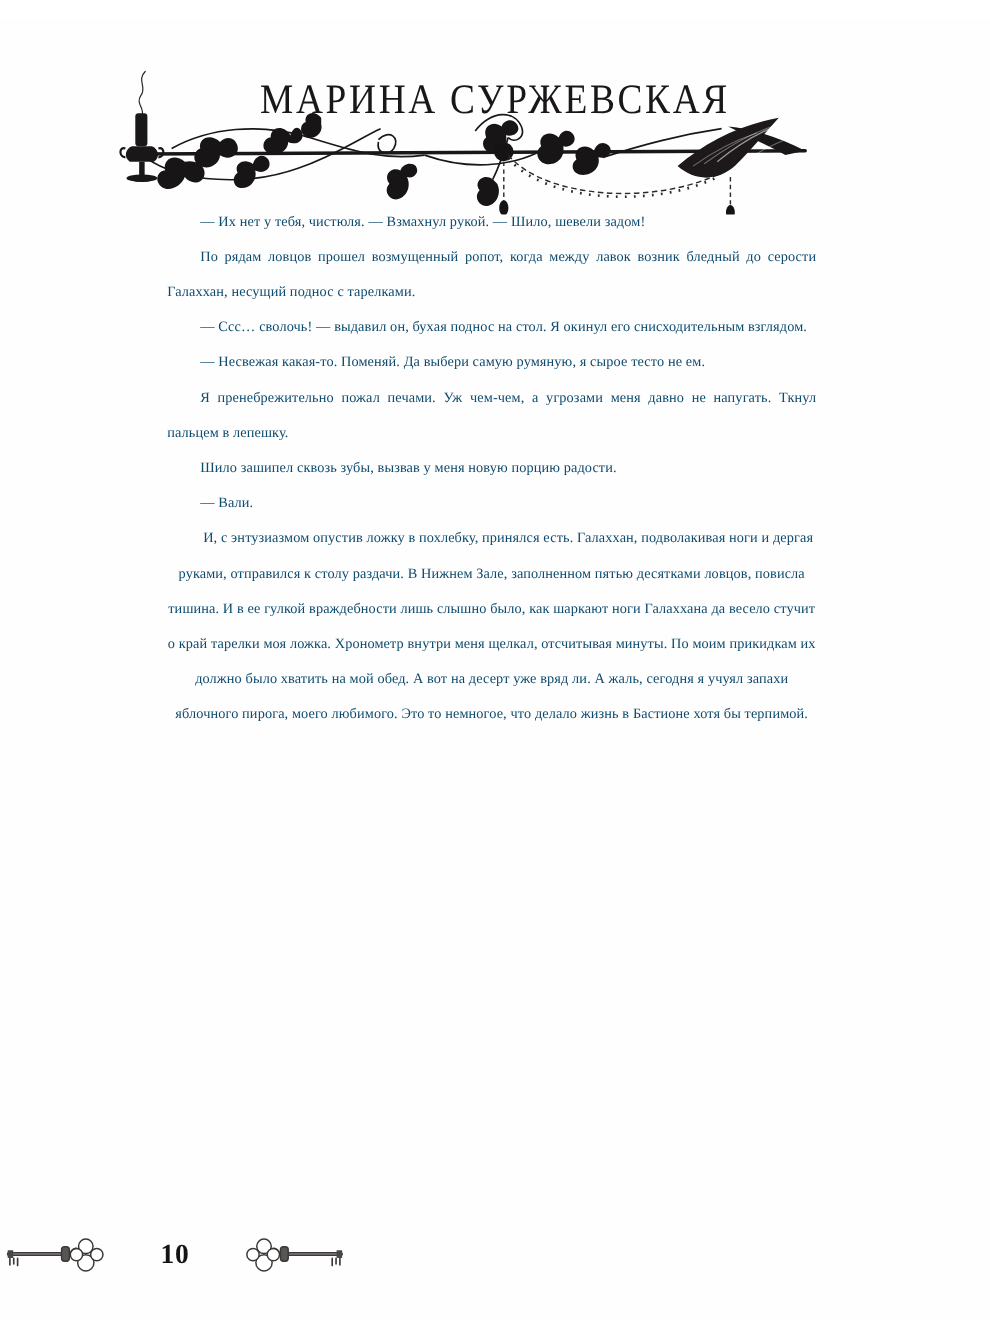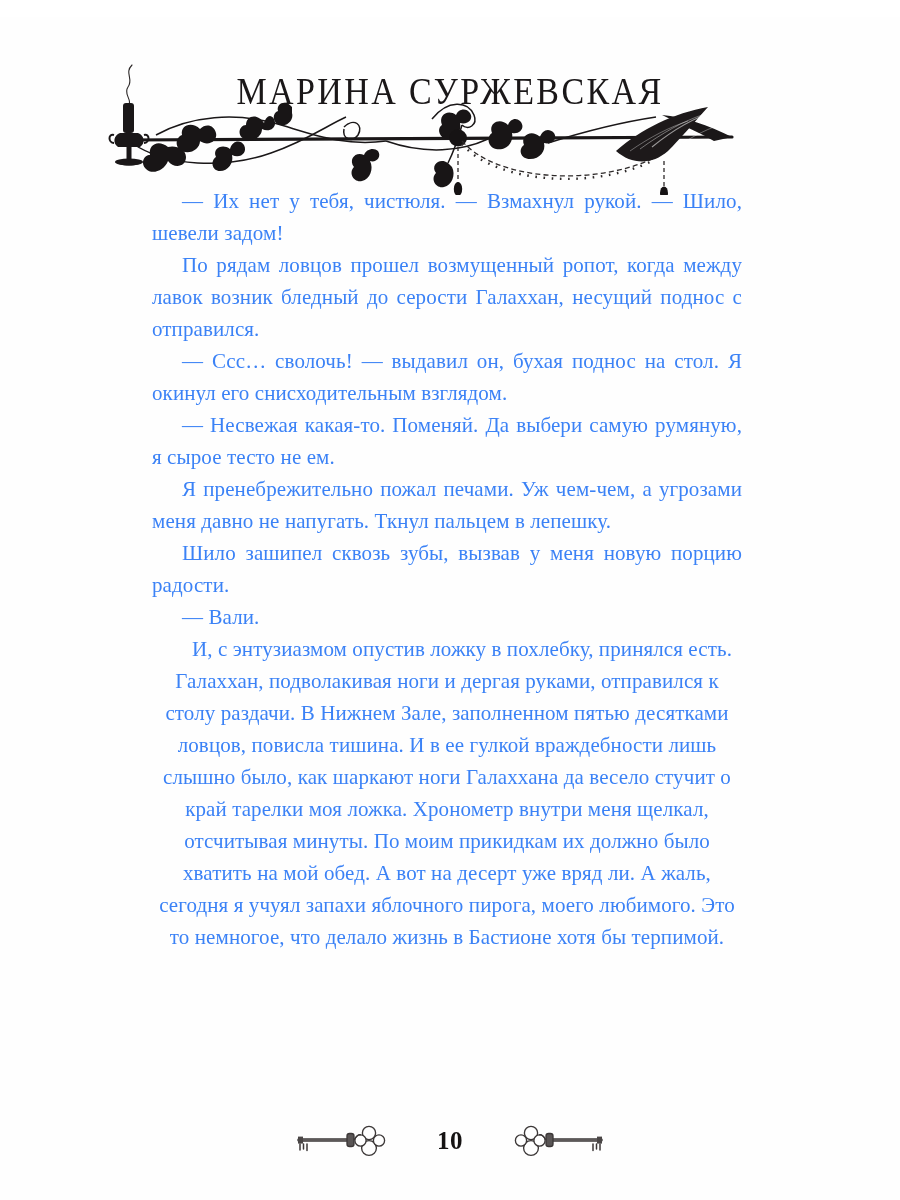--- a/index.html
+++ b/index.html
@@ -58,39 +58,38 @@
   .content {
     position: absolute;
     left: 152px;
     top: 168px;
     width: 590px;
   }
   .para {
     margin: 0;
     text-align: justify;
     text-justify: inter-word;
-    font-size: 21px;
+    font-size: 13px;
     line-height: 32px;
     text-indent: 30px;
     hyphens: manual;
-    color: #3b82f6;
+    color: #0c4a6e;
     letter-spacing: 0.1px;
   }
   .para:last-child { text-align: center; }
 
   
   .footer {
     position: absolute;
     left: 0;
     top: 1092px;
     width: 900px;
     height: 64px;
     display: flex;
     align-items: center;
-    justify-content: center;
     gap: 44px;
   }
   .page-number {
     font-family: "Liberation Serif", "DejaVu Serif", serif;
     font-size: 25px;
     font-weight: bold;
     color: #151313;
     letter-spacing: 0.5px;
     min-width: 34px;
     text-align: center;
@@ -172,21 +171,21 @@
 
       <g>
         <path d="M568 106 L568 132" stroke="#2e2a2a" stroke-width="1.3" stroke-dasharray="4 3"></path>
         <ellipse cx="568" cy="138" rx="4" ry="6.6" fill="#161314"></ellipse>
       </g>
     </svg>
   </div>
 
   <div class="content">
     <p class="para">— Их нет у тебя, чистюля. — Взмахнул рукой. — Шило, шевели задом!</p>
-    <p class="para">По рядам ловцов прошел возмущенный ропот, когда между лавок возник бледный до серости Галаххан, несущий поднос с отправился.</p>
+    <p class="para">По рядам ловцов прошел возмущенный ропот, когда между лавок возник бледный до серости Галаххан, несущий поднос с тарелками.</p>
     <p class="para">— Ссс… сволочь! — выдавил он, бухая поднос на стол. Я окинул его снисходительным взглядом.</p>
     <p class="para">— Несвежая какая‑то. Поменяй. Да выбери самую румяную, я сырое тесто не ем.</p>
     <p class="para">Я пренебрежительно пожал печами. Уж чем‑чем, а угрозами меня давно не напугать. Ткнул пальцем в лепешку.</p>
     <p class="para">Шило зашипел сквозь зубы, вызвав у меня новую порцию радости.</p>
     <p class="para">— Вали.</p>
     <p class="para">И, с энтузиазмом опустив ложку в похлебку, принялся есть. Галаххан, подволакивая ноги и дергая руками, отправился к столу раздачи. В Нижнем Зале, заполненном пятью десятками ловцов, повисла тишина. И в ее гулкой враждебности лишь слышно было, как шаркают ноги Галаххана да весело стучит о край тарелки моя ложка. Хронометр внутри меня щелкал, отсчитывая минуты. По моим прикидкам их должно было хватить на мой обед. А вот на десерт уже вряд ли. А жаль, сегодня я учуял запахи яблочного пирога, моего любимого. Это то немногое, что делало жизнь в Бастионе хотя бы терпимой.</p>
   </div>
 
   <div class="footer">
 

